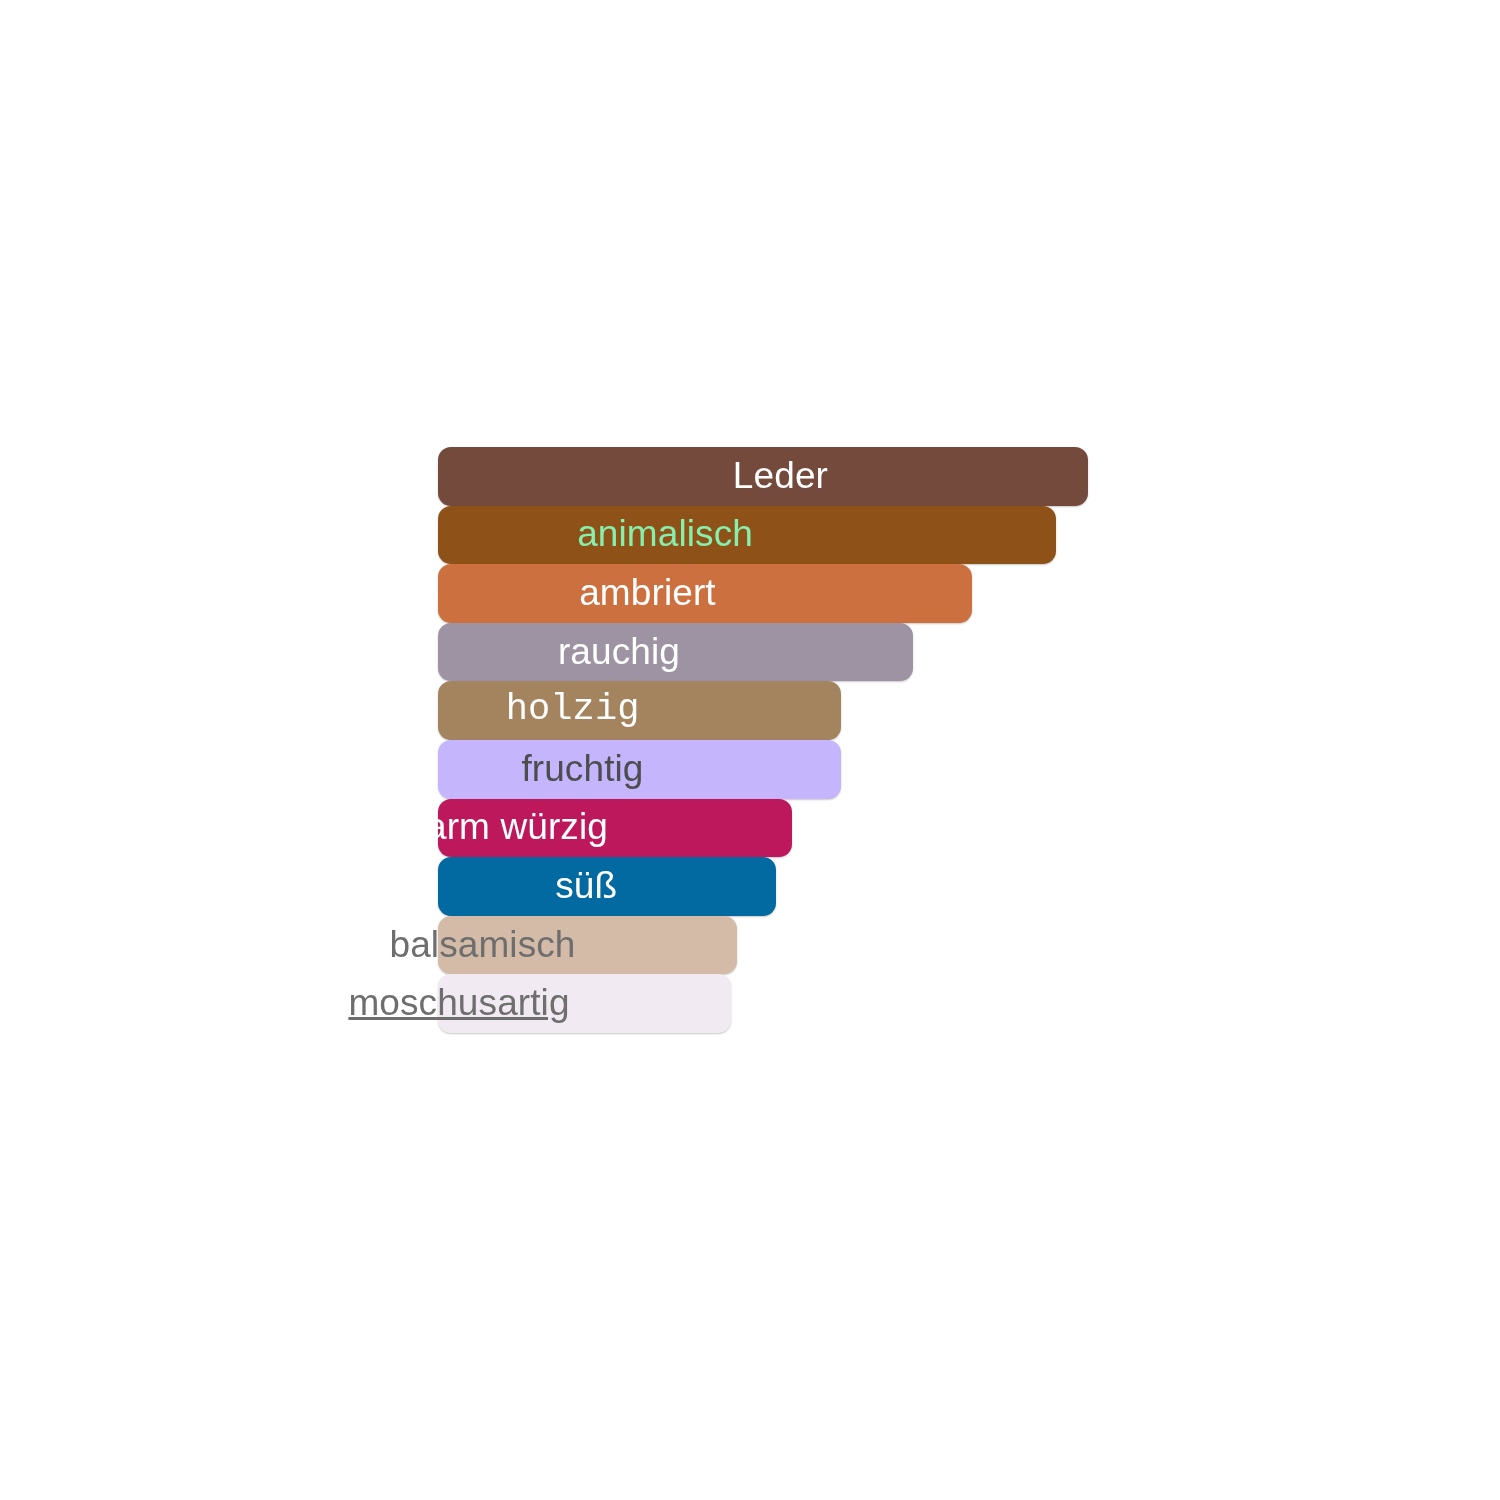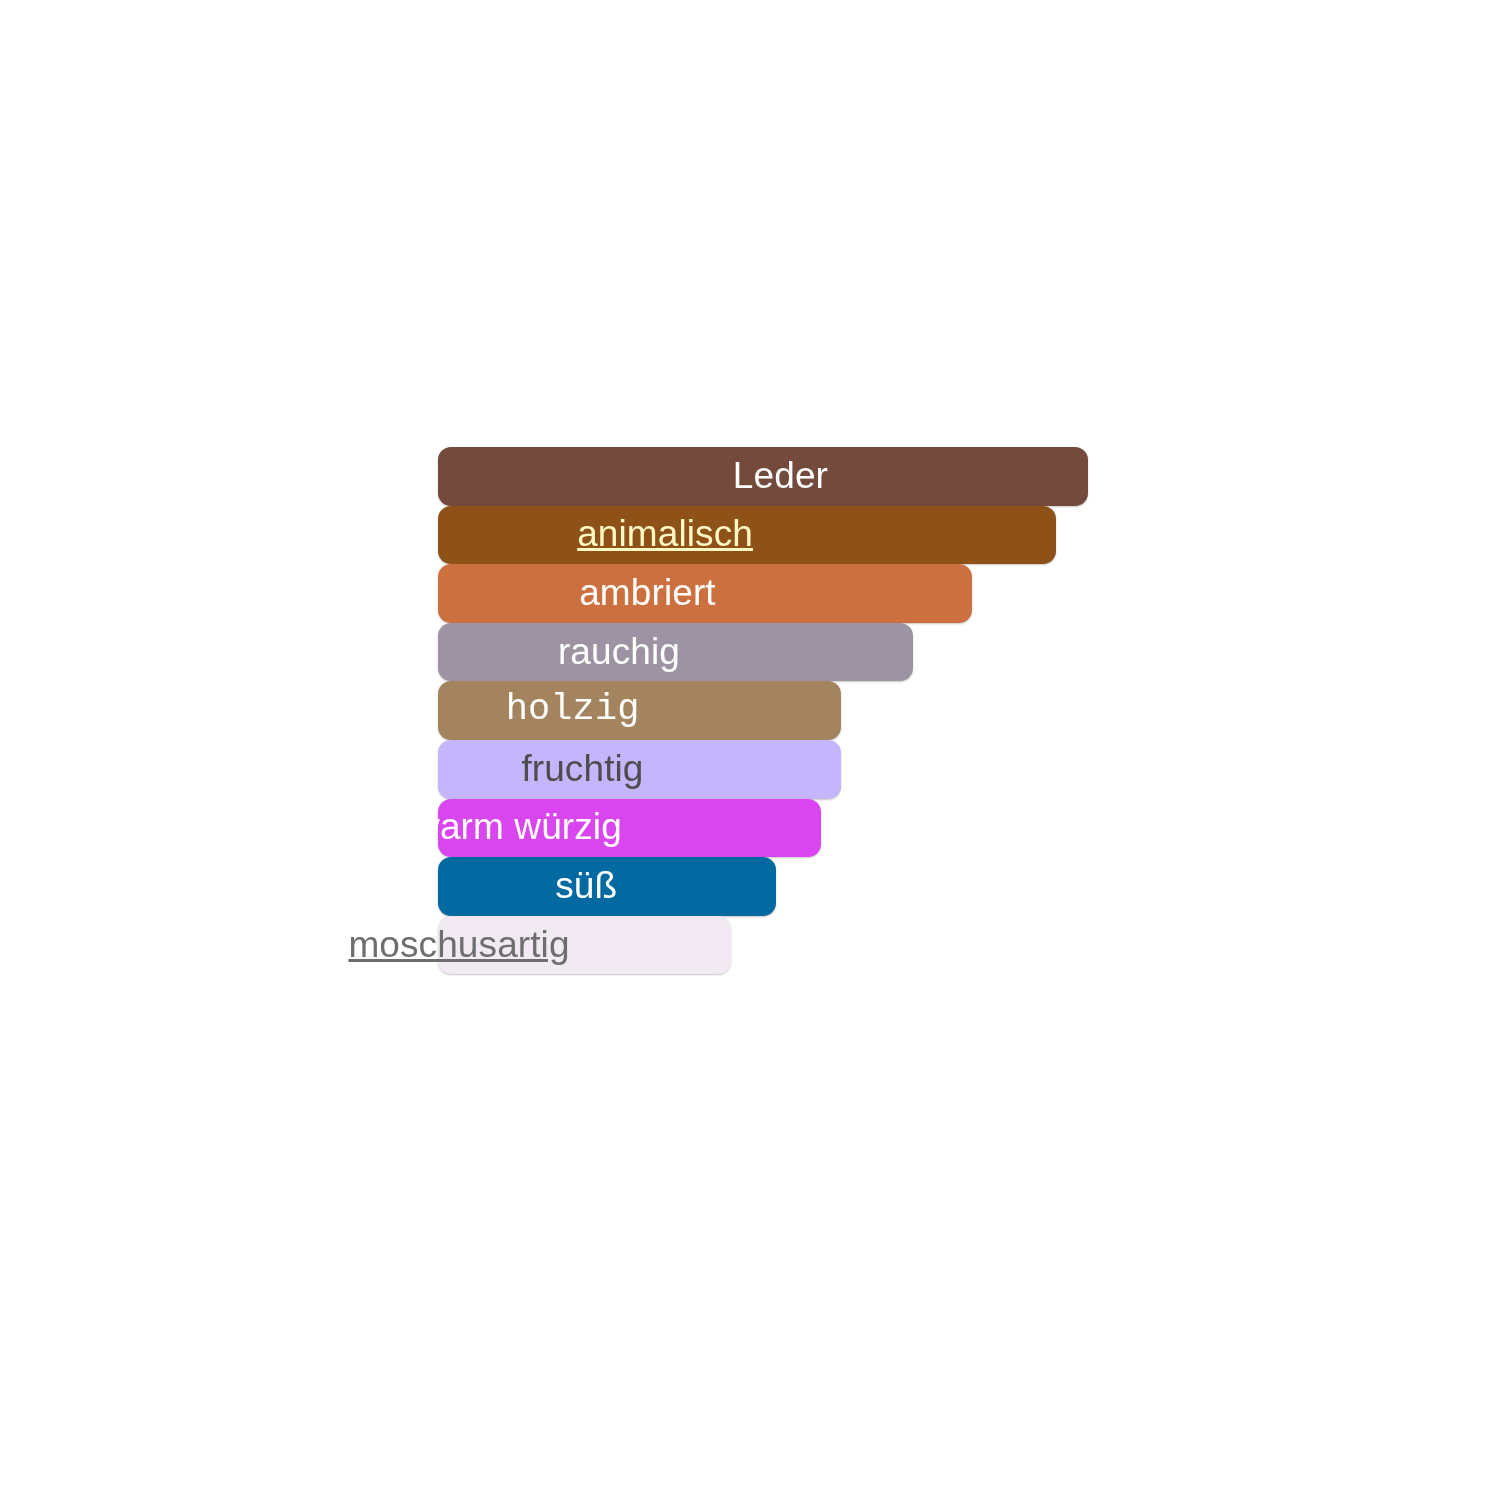--- a/index.html
+++ b/index.html
@@ -58,21 +58,21 @@
 
 <div id="canvas">
   <div id="chart">
       <div class="bar-row">
         <div class="bar" style="width: 650px; background: rgb(116, 74, 60);">
           <span class="bar-label" style="color: rgb(255, 255, 255); right: 40%;">Leder</span>
         </div>
       </div>
       <div class="bar-row">
         <div class="bar" style="width: 617.5px; background: rgb(142, 82, 24);">
-          <span class="bar-label" style="color: #fef9c3; right: 49%; text-decoration: underline;">animalisch</span>
+          <span class="bar-label" style="color: #86efac; right: 49%;">animalisch</span>
         </div>
       </div>
       <div class="bar-row">
         <div class="bar" style="width: 534px; background: rgb(204, 112, 64);">
           <span class="bar-label" style="color: rgb(255, 255, 255); right: 48%;">ambriert</span>
         </div>
       </div>
       <div class="bar-row">
         <div class="bar" style="width: 474.5px; background: rgb(157, 147, 162);">
           <span class="bar-label" style="color: rgb(255, 255, 255); right: 49%;">rauchig</span>
@@ -82,27 +82,32 @@
         <div class="bar" style="width: 403px; background: rgb(164, 131, 95);">
           <span class="bar-label" style="color: rgb(255, 255, 255); right: 50%; font-family: Liberation Mono, monospace;">holzig</span>
         </div>
       </div>
       <div class="bar-row">
         <div class="bar" style="width: 403px; background: #c4b5fd;">
           <span class="bar-label" style="color: rgb(77, 77, 77); right: 49%;">fruchtig</span>
         </div>
       </div>
       <div class="bar-row">
-        <div class="bar" style="width: 383px; background: #d946ef;">
+        <div class="bar" style="width: 354px; background: #be185d;">
           <span class="bar-label" style="color: rgb(255, 255, 255); right: 52%;">warm würzig</span>
         </div>
       </div>
       <div class="bar-row">
         <div class="bar" style="width: 338px; background: #0369a1;">
           <span class="bar-label" style="color: rgb(255, 255, 255); right: 47%;">süß</span>
+        </div>
+      </div>
+      <div class="bar-row">
+        <div class="bar" style="width: 299px; background: rgb(212, 187, 167);">
+          <span class="bar-label" style="color: rgb(110, 110, 110); right: 54%;">balsamisch</span>
         </div>
       </div>
       <div class="bar-row">
         <div class="bar" style="width: 292.5px; background: rgb(242, 234, 242);">
           <span class="bar-label" style="color: rgb(110, 110, 110); right: 55%; text-decoration: underline;">moschusartig</span>
         </div>
       </div>
     </div>
 </div>
 

